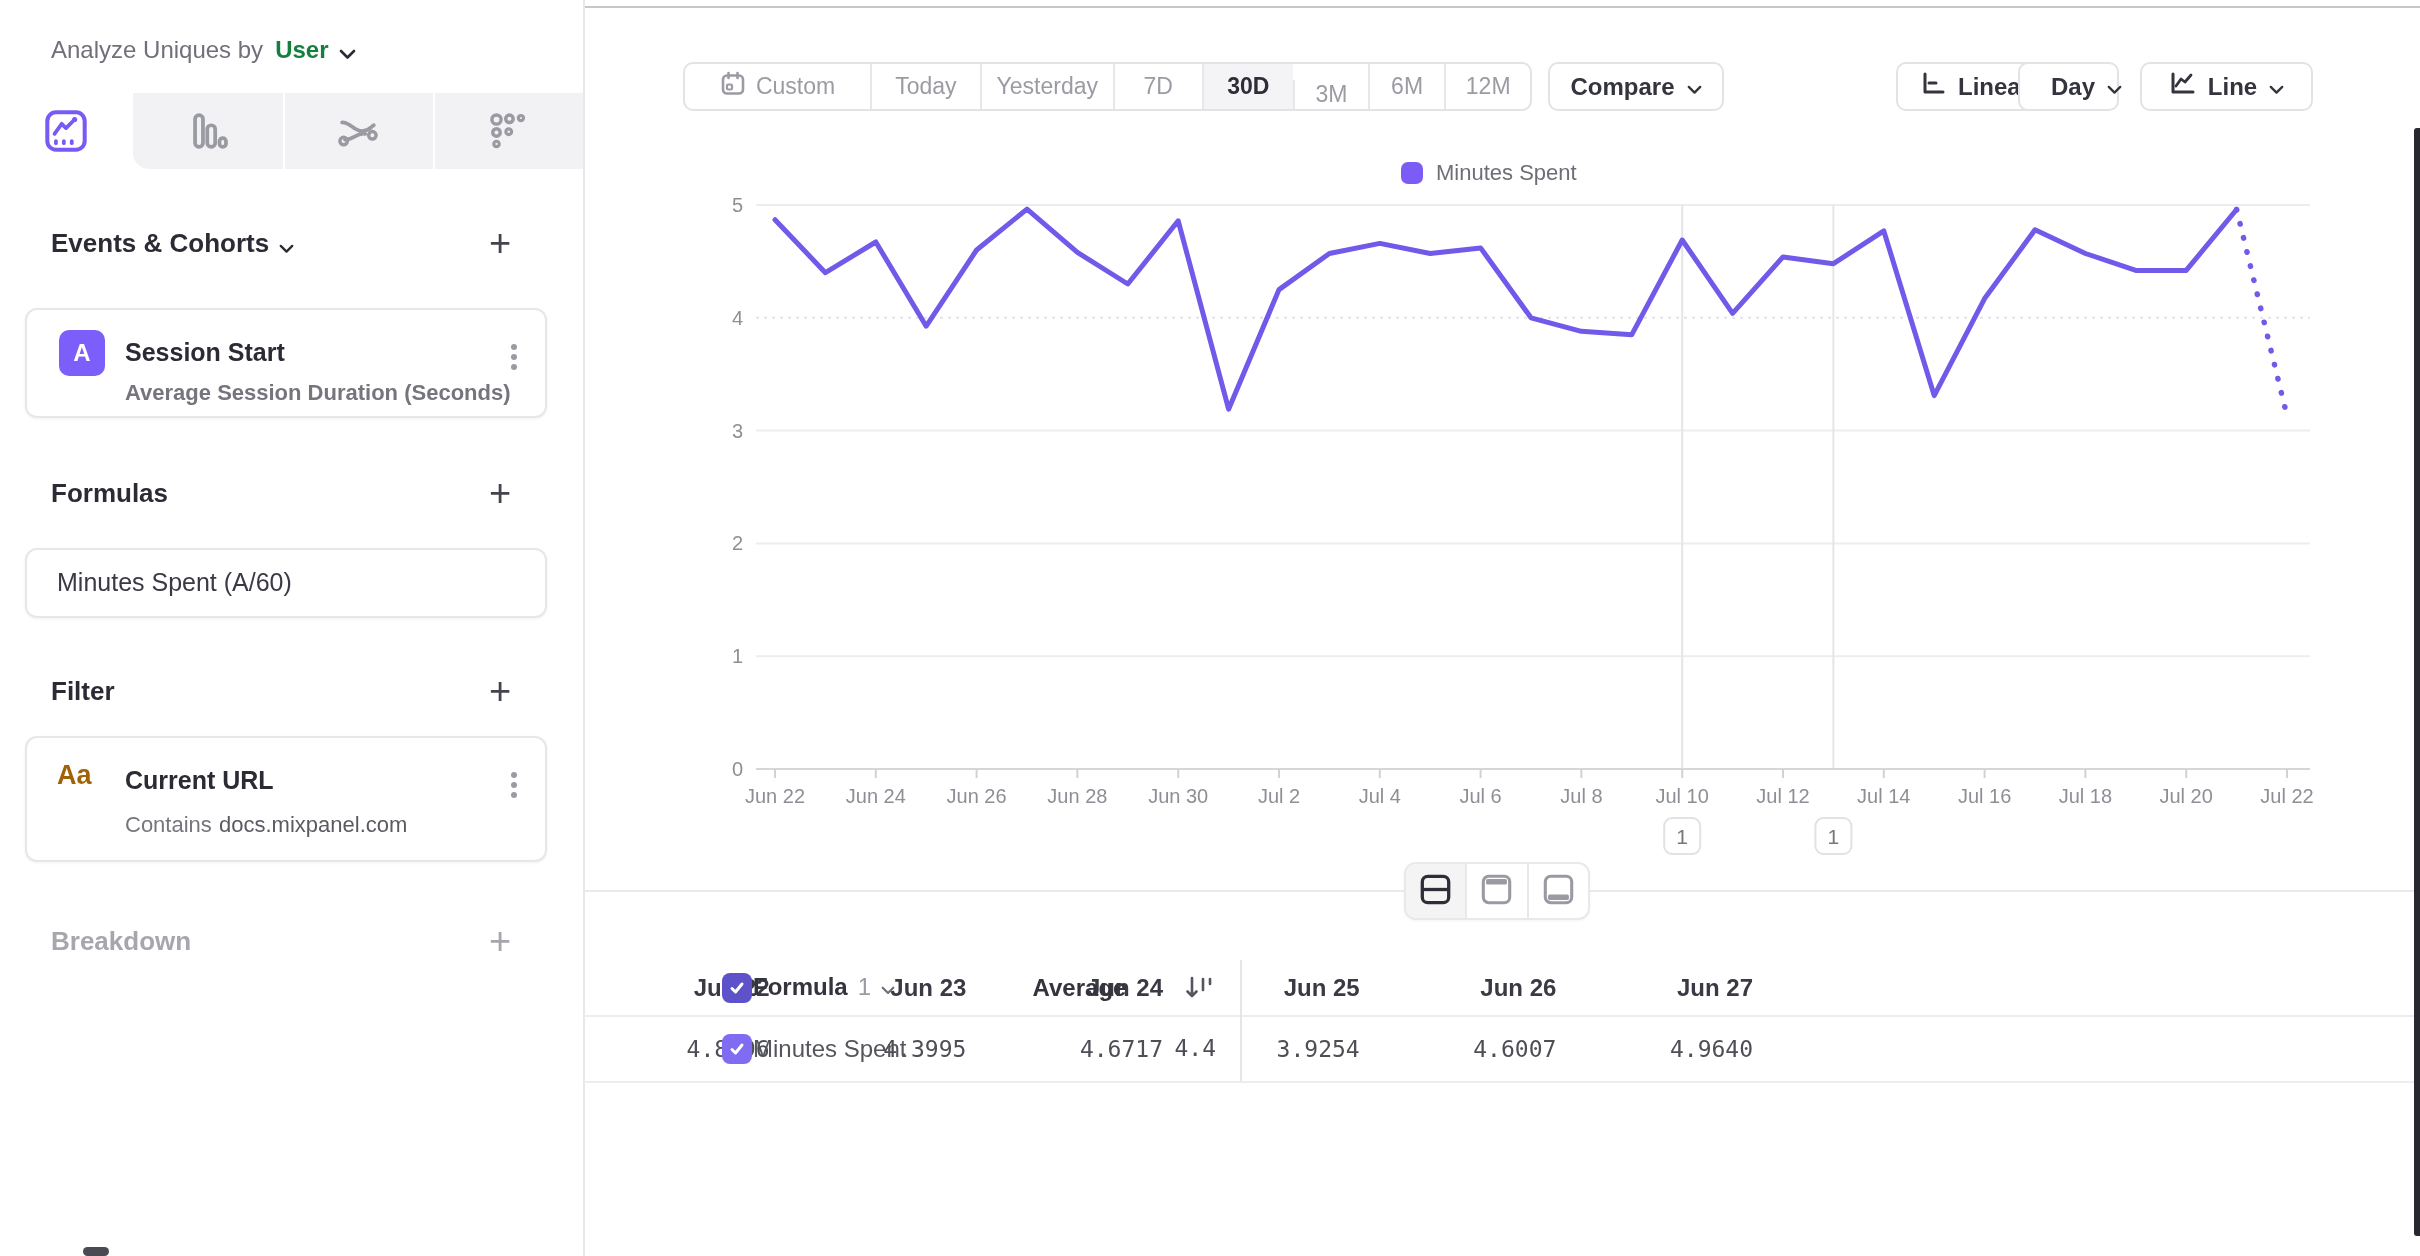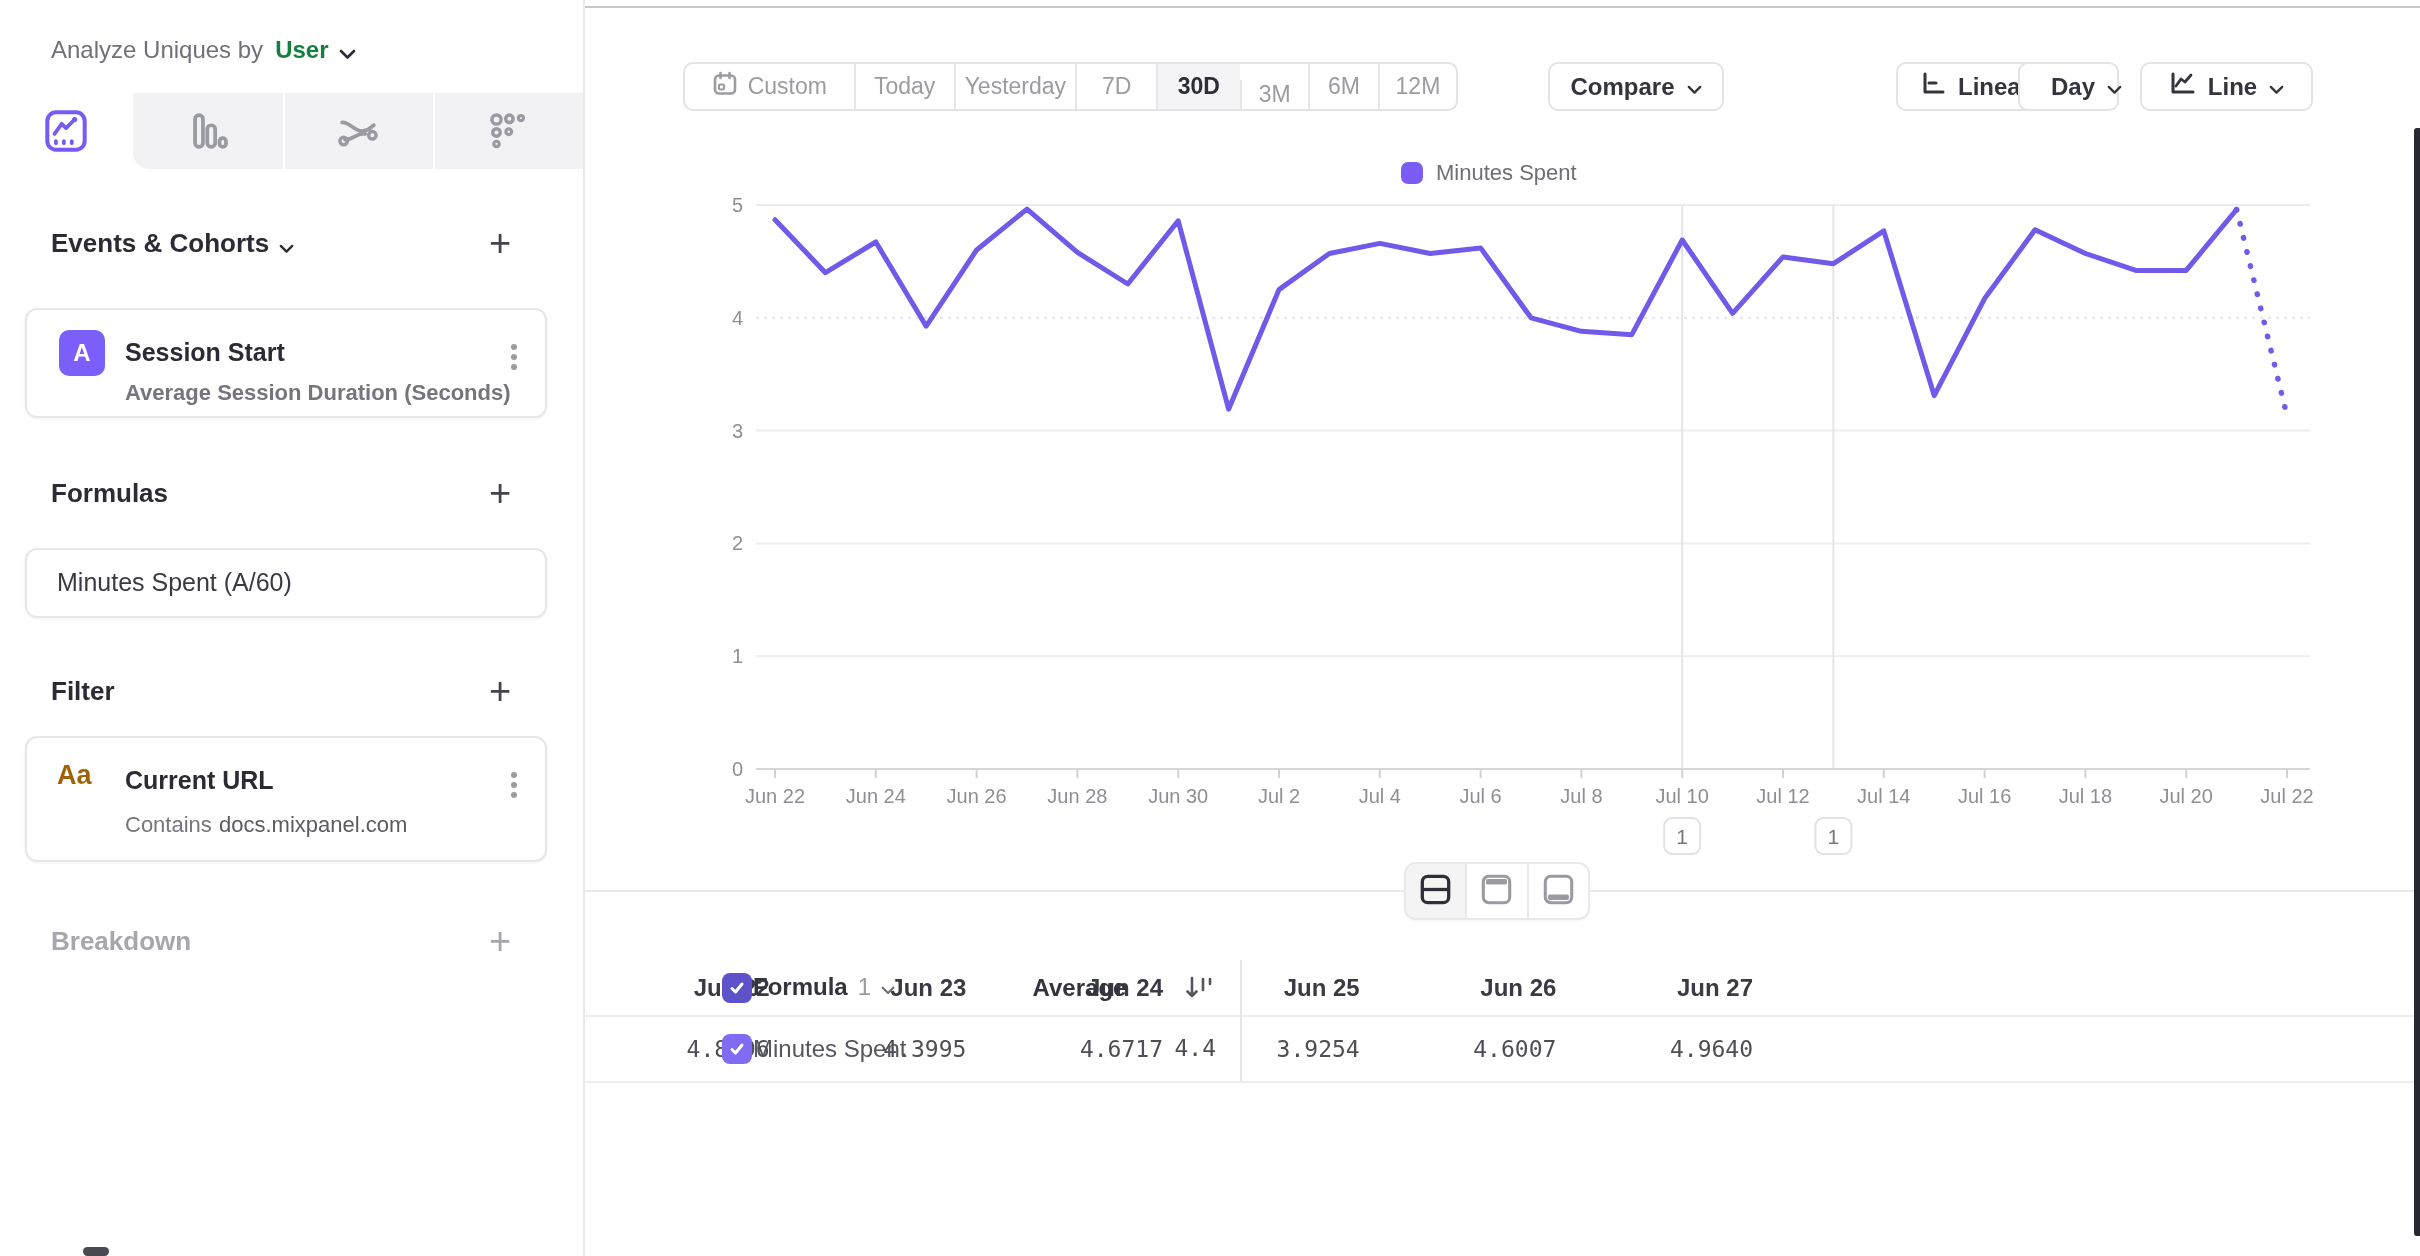--- a/index.html
+++ b/index.html
@@ -23,21 +23,21 @@
         box-shadow:0 1px 3px rgba(40,40,60,.06);}
   .badge-a{left:32px;top:20px;width:46px;height:46px;border-radius:10px;background:#7c5ffa;
            color:#fff;font-size:24px;font-weight:700;display:flex;align-items:center;justify-content:center;}
   .badge-aa{left:30px;top:22px;font-size:27px;font-weight:700;color:#a16207;}
   .card-title{left:98px;top:28px;font-size:25px;font-weight:600;color:#2b2b35;white-space:nowrap;}
   .card-sub{left:98px;font-size:22px;font-weight:600;color:#75757e;white-space:nowrap;}
   .kebab{right:26px;top:30px;width:8px;}
   .kebab i{display:block;width:6px;height:6px;border-radius:50%;background:#9a9aa2;margin:4px 0;}
   .nub{left:83px;top:1247px;width:26px;height:9px;border-radius:5px;background:#4a4a52;}
   
-  .segctl{left:683px;top:62px;width:775px;height:49px;border:2px solid #e3e3e6;border-radius:10px;
+  .segctl{left:683px;top:62px;width:849px;height:49px;border:2px solid #e3e3e6;border-radius:10px;
           background:#fff;display:flex;box-sizing:border-box;overflow:hidden;}
   .seg{display:flex;align-items:center;justify-content:center;font-size:23px;color:#9b9ba3;
        border-left:2px solid #e7e7ea;box-sizing:border-box;white-space:nowrap;gap:10px;}
   .seg:first-child{border-left:none;}
   .seg.active{background:#f4f4f6;color:#2e2e38;font-weight:700;}
   .btn{top:62px;height:49px;border:2px solid #e3e3e6;border-radius:10px;background:#fff;
        display:flex;align-items:center;justify-content:center;gap:12px;font-size:24px;font-weight:600;
        color:#34343e;box-sizing:border-box;white-space:nowrap;}
   
   .legend{left:1401px;top:160px;display:flex;align-items:center;gap:13px;}

